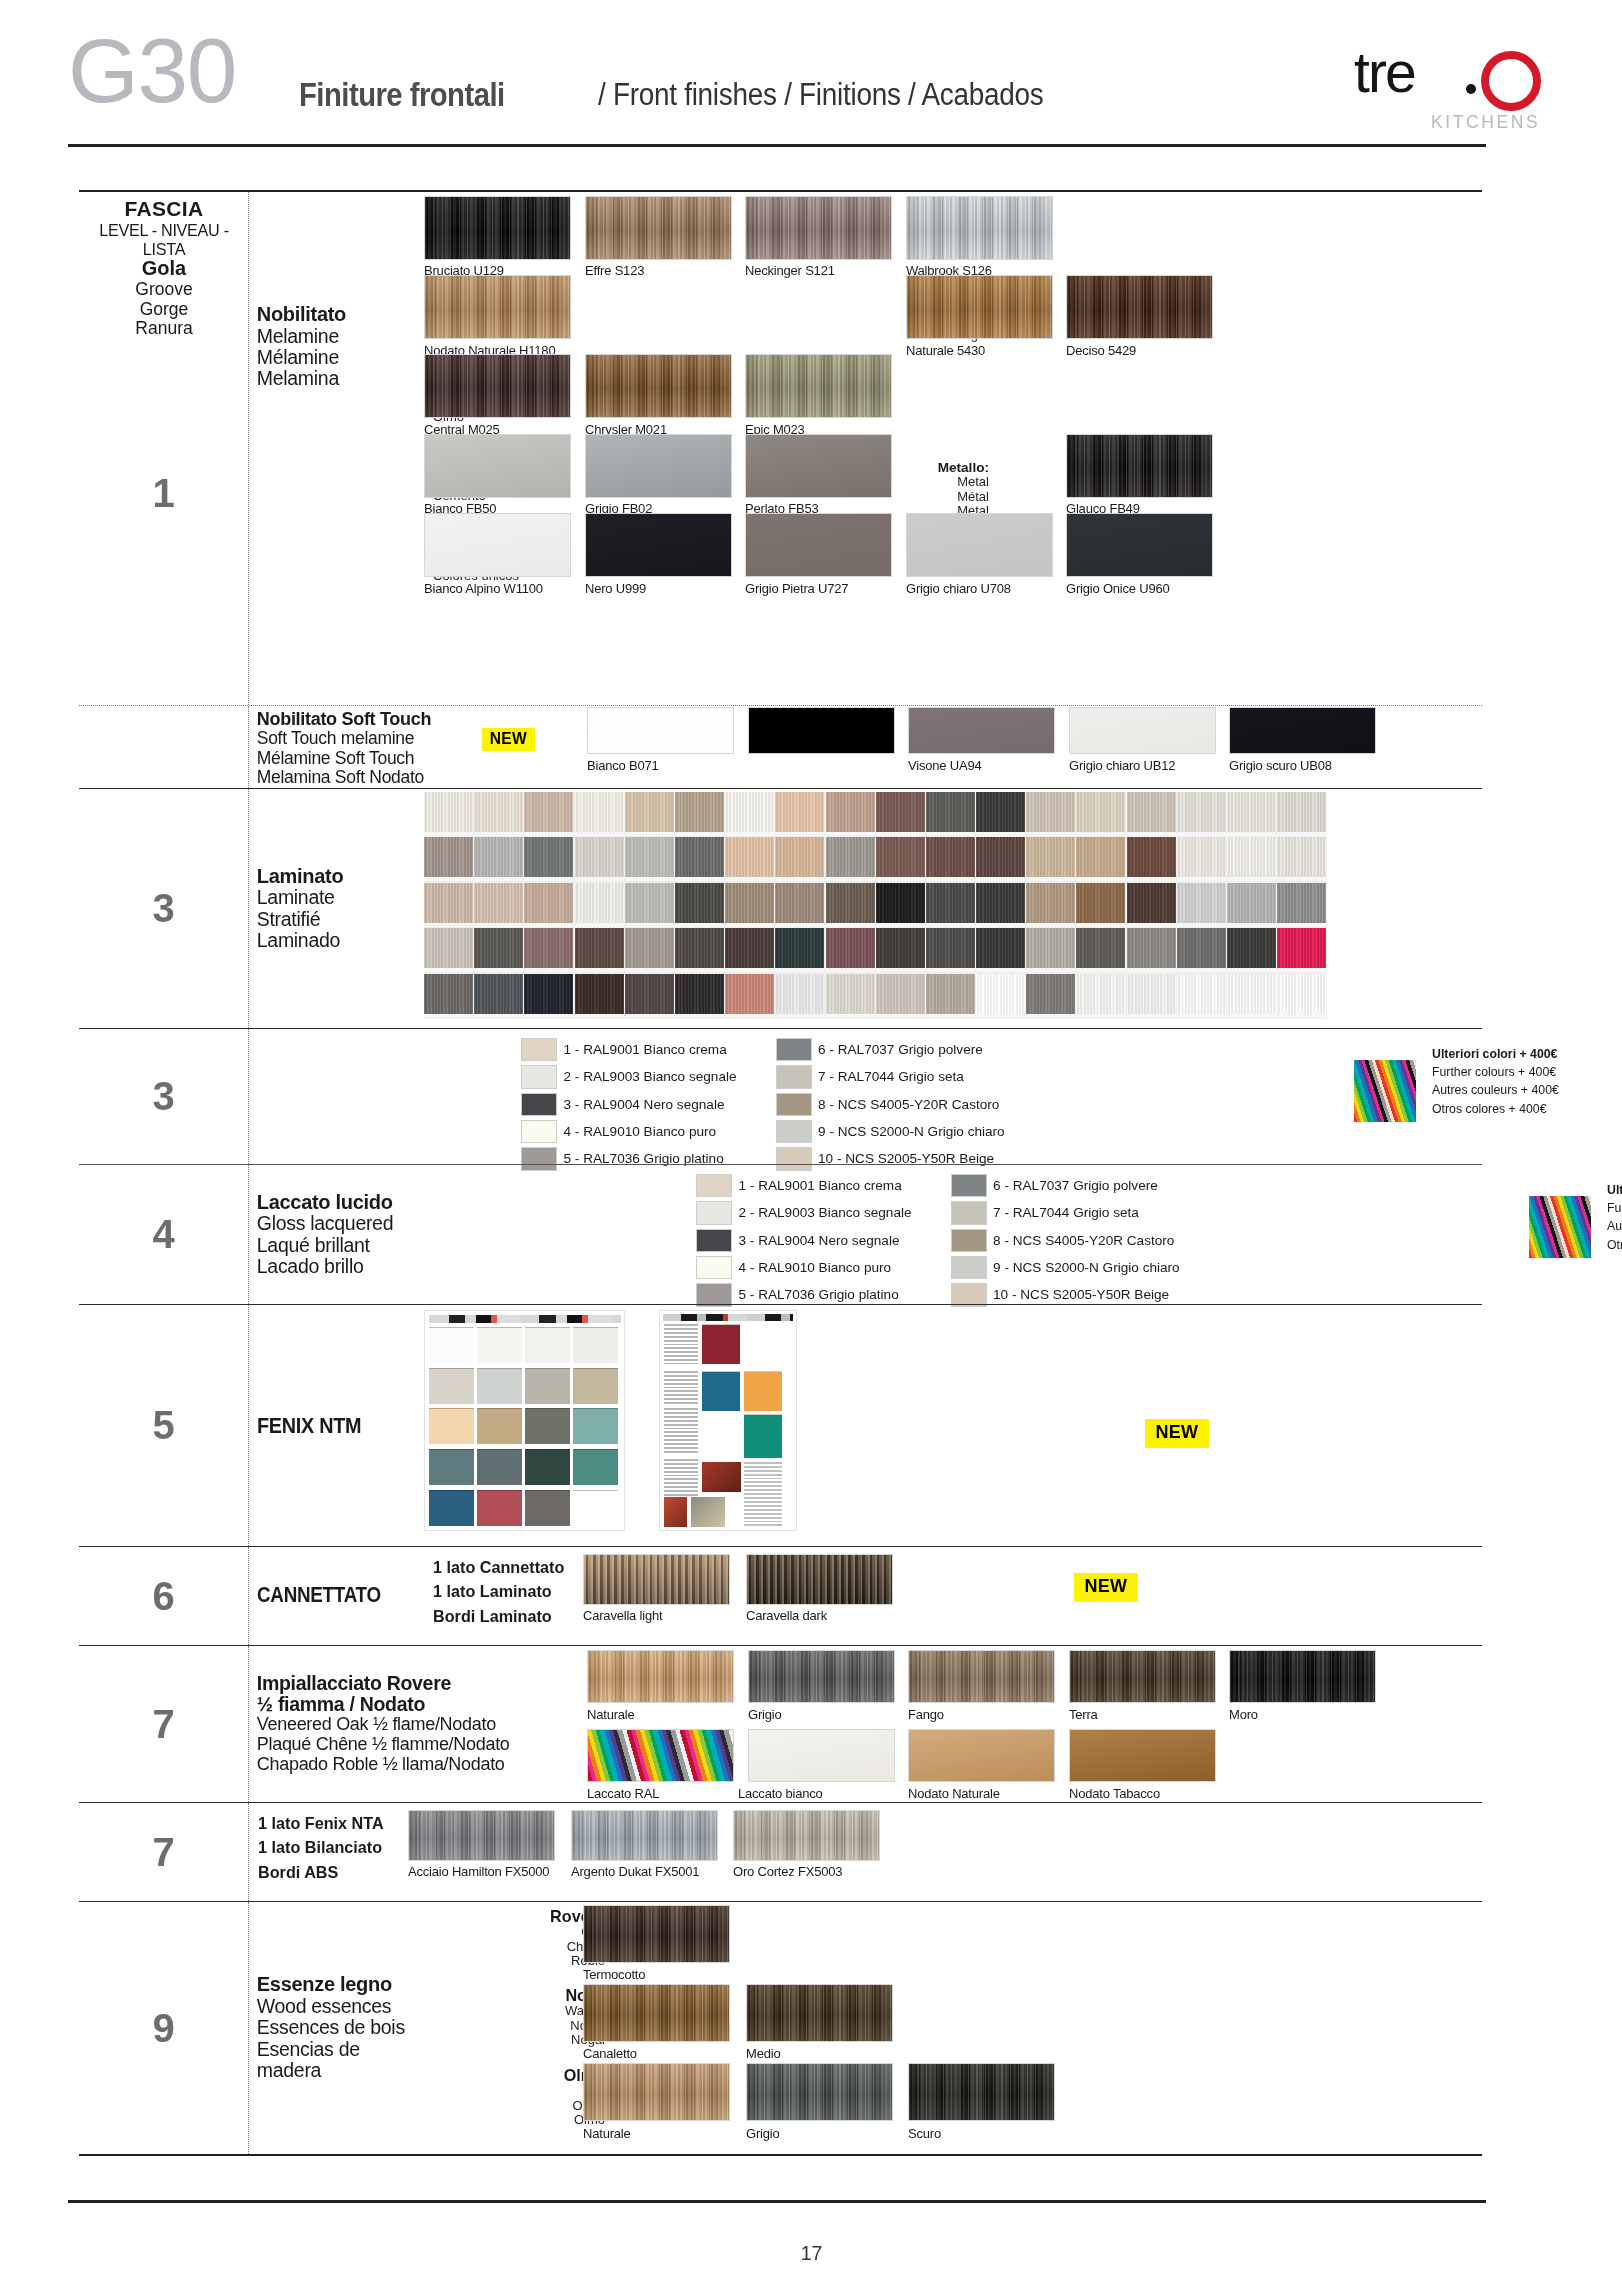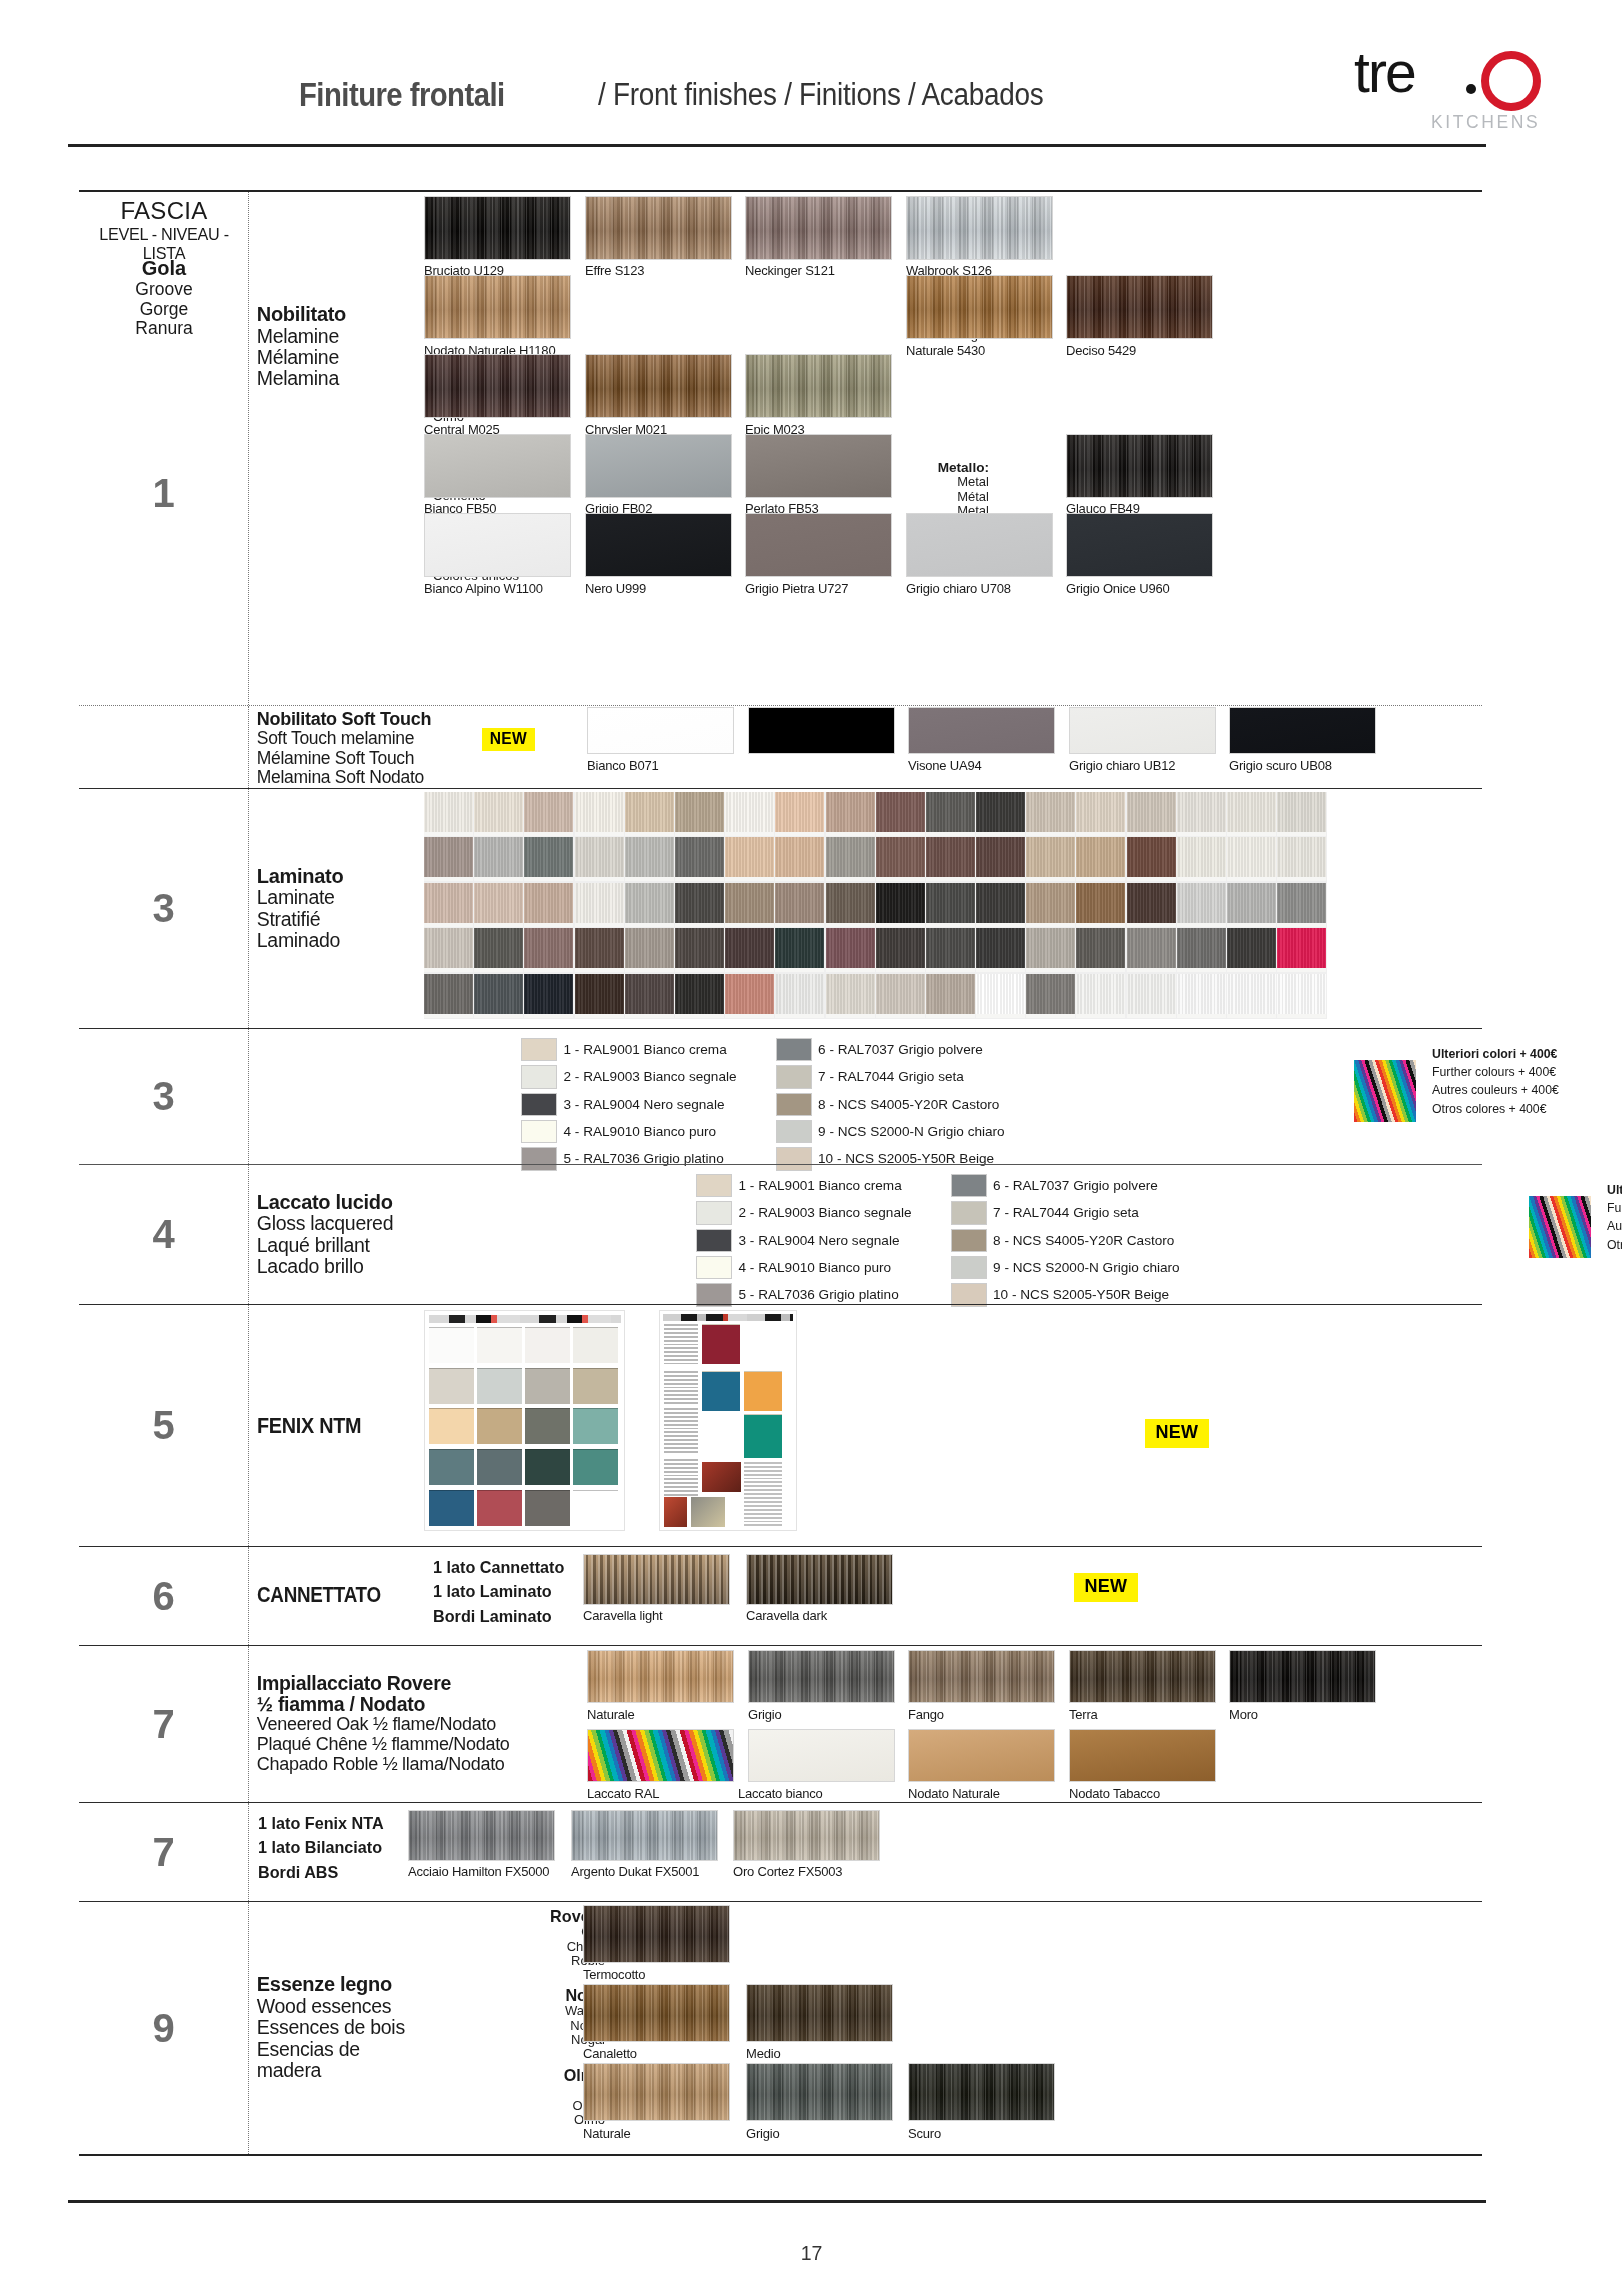--- a/index.html
+++ b/index.html
@@ -70,21 +70,21 @@
   .swlabel { font-size:13px; color:#1a1a1a; letter-spacing:-0.2px; white-space:nowrap;}
   .sw { border:0.6px solid #d6d6d6; }
 
   .newbadge {
     background:#fff200; color:#000; font-weight:bold; font-size:18px;
     padding:3.2px 10.4px 4.5px 10.4px; display:inline-block; letter-spacing:0.3px;
   }
 
   
   #fascia-box { position:absolute; left:0; top:5.2px; width:170px; text-align:center;}
-  #fascia-box .t1 { font-size:24px; font-weight:normal; letter-spacing:0.3px;}
+  #fascia-box .t1 { font-size:21px; font-weight:bold; letter-spacing:0.3px;}
   #fascia-box .t2 { font-size:16.2px; font-weight:400; letter-spacing:-0.3px;}
   #gola-box { position:absolute; left:0; top:65px; width:170px; text-align:center; }
   #gola-box .g1 { font-size:20px; font-weight:bold;}
   #gola-box .g2 { font-size:17.5px; font-weight:400; line-height:1.12;}
 
   
   .abs { position:absolute; }
 
   
   .leg { display:flex; align-items:center; margin-bottom:3.9px; }
@@ -110,20 +110,21 @@
   }
 
   #footer-rule { position:absolute; left:68px; top:2200px; width:1418px; height:2.6px; background:#222; }
   #pageno { position:absolute; left:0; top:2242px; width:1623px; text-align:center; font-size:19.5px; color:#333;}
   .fenixpanel { position:absolute; background:#fff; border:0.6px solid #e2e2e2;}
 </style>
 </head>
 <body>
 
 <div id="header">
+  <div id="g30">G30</div>
   <div id="title-it">Finiture frontali</div>
   <div id="title-rest">/ Front finishes / Finitions / Acabados</div>
   <div id="logo">
     <div class="tre">tre</div>
     <div class="dot"></div>
     <div class="ocircle"></div>
     <div class="kitchens">KITCHENS</div>
   </div>
   <div id="header-rule"></div>
 </div>

